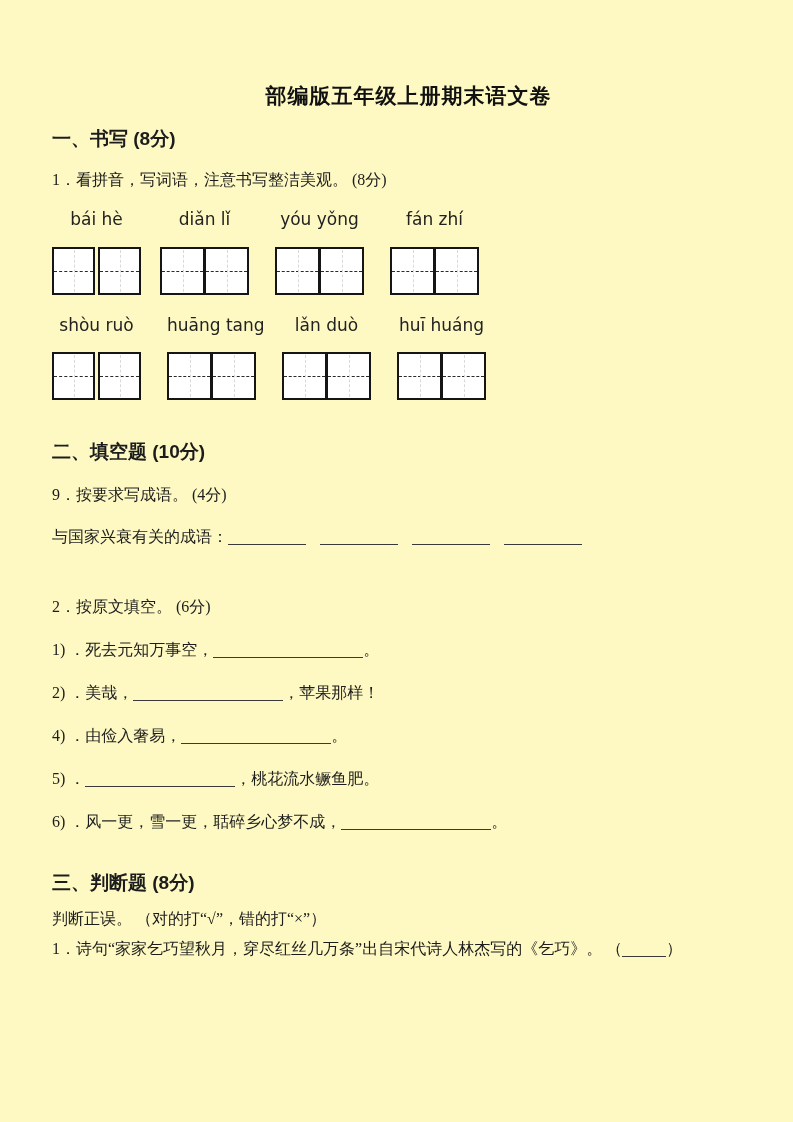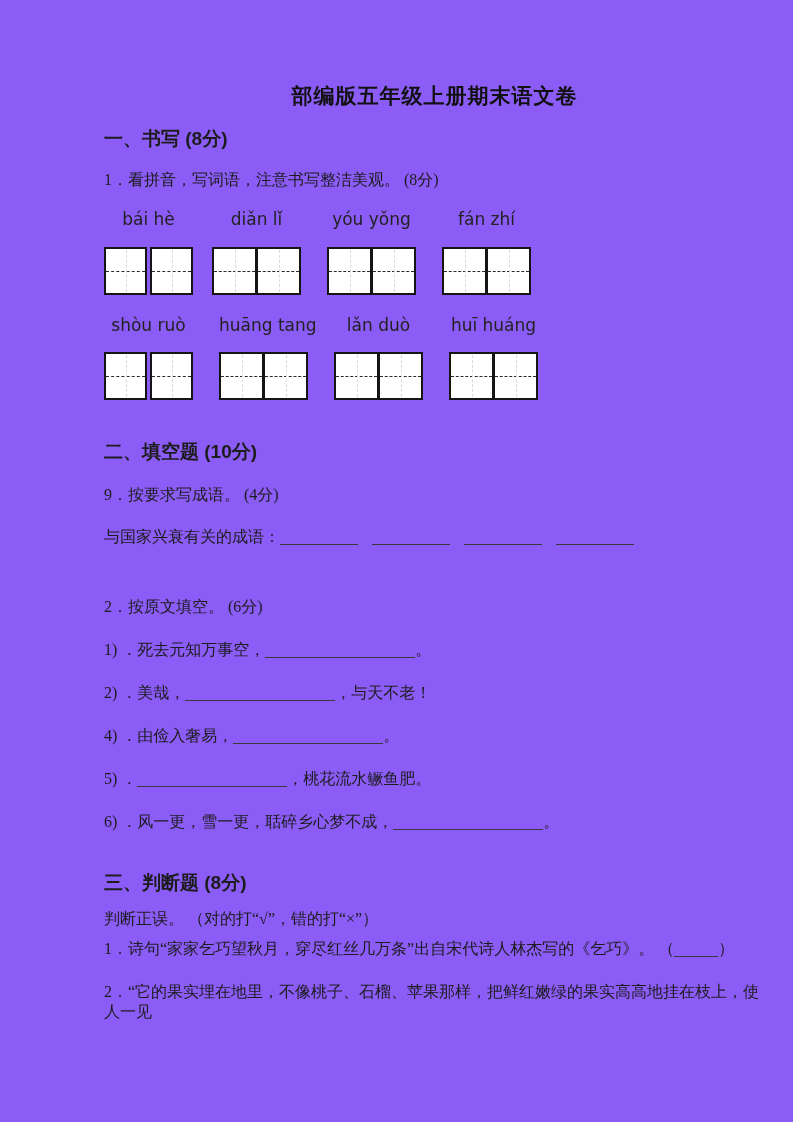--- a/index.html
+++ b/index.html
@@ -1,22 +1,22 @@
 <!DOCTYPE html>
 <html><head>
 <meta charset="utf-8">
 <style>
   html,body{margin:0;padding:0;background:#ffffff;}
   #page{
     position:relative;
     width:793px;height:1122px;
     margin:0 auto;
-    background:#8b5cf6;
+    background:#fef9c3;
     box-sizing:border-box;
-    padding-left:104px;padding-right:28px;
+    padding-left:52px;padding-right:28px;
     overflow:hidden;
     color:#1c1c1c;
     font-family:"Liberation Serif","DejaVu Serif",serif;
   }
   .ln{font-size:16px;line-height:20px;color:#1c1c1c;}
   .bold-sans{font-family:"Liberation Sans","DejaVu Sans",sans-serif;font-weight:bold;}
   #title{margin-top:84px;font-size:21px;line-height:24px;text-align:center;letter-spacing:1px;color:#111;}
   #h1{margin-top:21px;font-size:19px;line-height:20px;}
   #q1{margin-top:21px;}
   #h2{margin-top:42px;font-size:19px;line-height:20px;}
@@ -132,30 +132,29 @@
   <div id="h2" class="bold-sans">二、填空题 (10分)</div>
 
   <div id="q21" class="ln">9．按要求写成语。 (4分)</div>
 
   <div id="idioms" class="ln"><span>与国家兴衰有关的成语：</span><span class="blank idiom"></span><span class="blank idiom"></span><span class="blank idiom"></span><span class="blank idiom last"></span></div>
 
   <div id="q22" class="ln">2．按原文填空。 (6分)</div>
 
   <div class="ln fill-item"><span>1) ．</span><span>死去元知万事空，</span><span class="blank fill"></span><span>。</span></div>
 
-  <div class="ln fill-item"><span>2) ．</span><span>美哉，</span><span class="blank fill"></span><span>，与天不老！</span></div>
+  <div class="ln fill-item"><span>2) ．</span><span>美哉，</span><span class="blank fill"></span><span>，苹果那样！</span></div>
 
 
   <div class="ln fill-item"><span>4) ．</span><span>由俭入奢易，</span><span class="blank fill"></span><span>。</span></div>
 
   <div class="ln fill-item"><span>5) ．</span><span></span><span class="blank fill"></span><span>，桃花流水鳜鱼肥。</span></div>
 
   <div class="ln fill-item"><span>6) ．</span><span>风一更，雪一更，聒碎乡心梦不成，</span><span class="blank fill"></span><span>。</span></div>
 
   <div id="h3" class="bold-sans">三、判断题 (8分)</div>
 
   <div id="inst" class="ln">判断正误。 （对的打“√”，错的打“×”）</div>
 
   <div id="s3i1" class="ln"><span>1．诗句“家家乞巧望秋月，穿尽红丝几万条”出自宋代诗人林杰写的《乞巧》。 </span><span>（</span><span class="blank ans"></span><span>）</span></div>
 
-  <div id="s3i2" class="ln"><span>2．“它的果实埋在地里，不像桃子、石榴、苹果那样，把鲜红嫩绿的果实高高地挂在枝上，使人一见</span></div>
 
 </div>
 
 </body></html>

